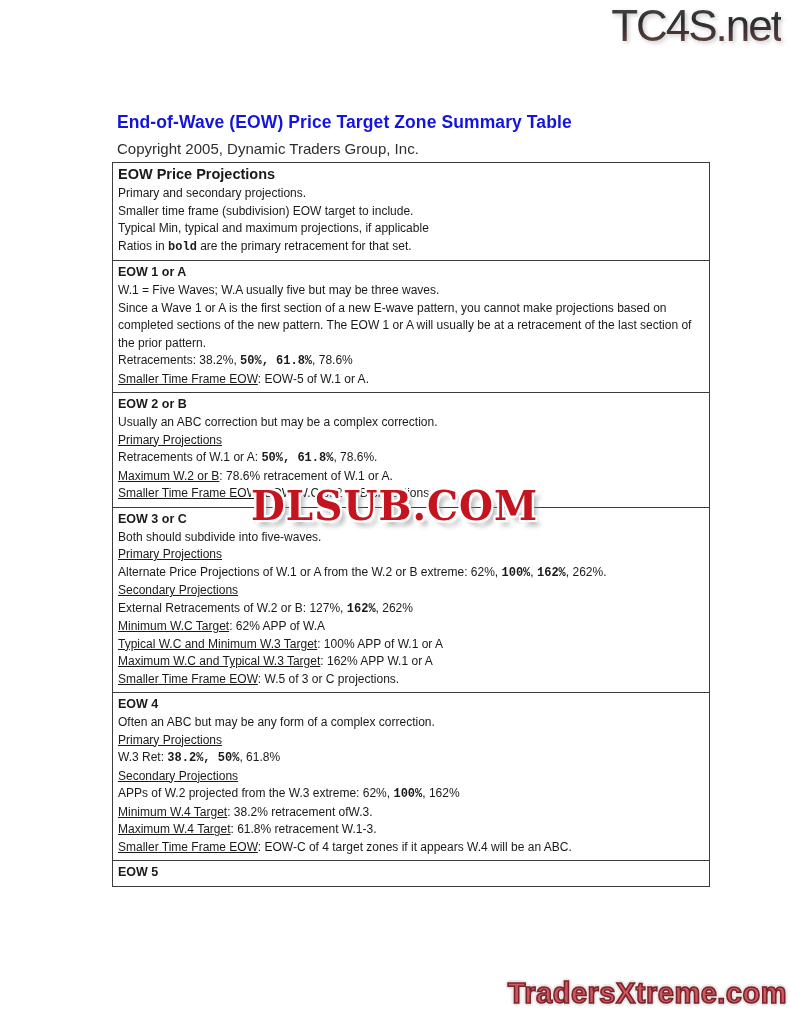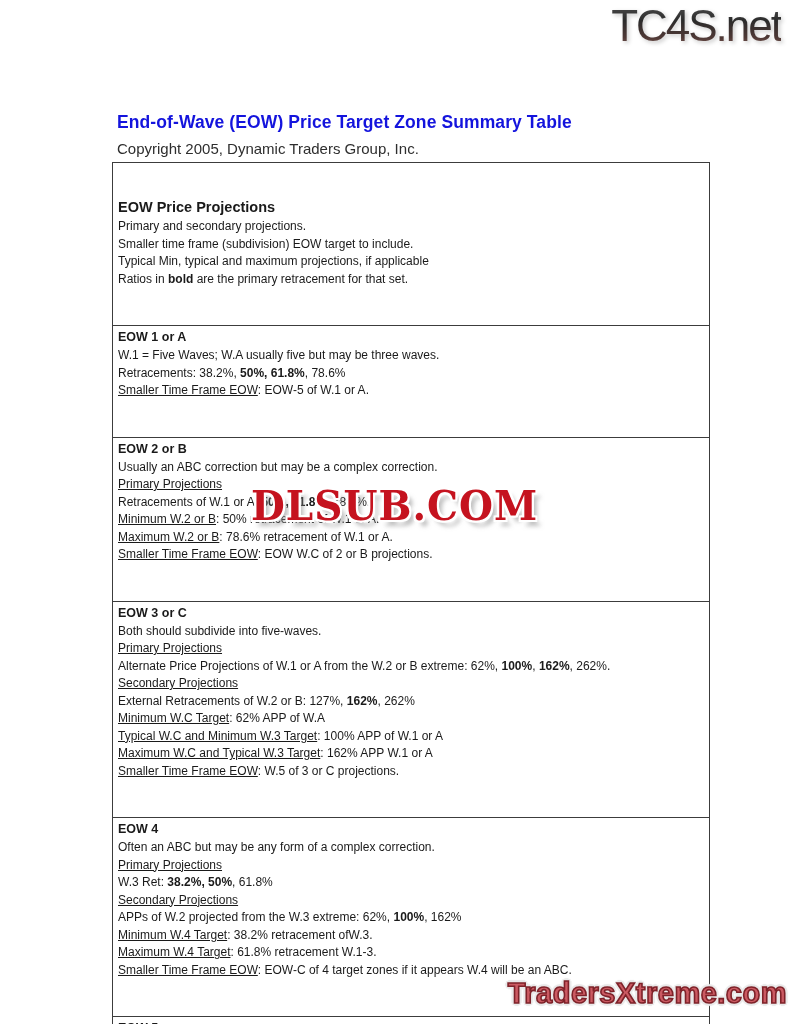--- a/index.html
+++ b/index.html
@@ -33,26 +33,26 @@
     position: absolute; left: 117px; top: 140px;
     font-size: 15px; color: #2e2e2e;
   }
 
   
   .eow-table {
     position: absolute; left: 112px; top: 162px; width: 598px;
     border: 1px solid var(--border, #3c3c3c);
     background: #fff;
   }
-  .section { padding: 1px 8px 4px 5px; border-top: 1px solid var(--border, #3c3c3c); margin-top: 33px; }
+  .section { padding: 1px 8px 4px 5px; border-top: 1px solid var(--border, #3c3c3c); }
   .section:first-child { border-top: none; }
   .sec-title { font-weight: bold; font-size: 12.5px; line-height: 20px; }
   .section.first .sec-title { font-size: 14.5px; line-height: 21px; }
   .line { font-size: 12px; line-height: 17.5px; }
-  .line .b { font-weight: bold; }
+  .line .b { font-weight: bold; font-family: Liberation Mono, monospace; }
   .line .u { text-decoration: underline; }
 
   
   .watermark {
     position: absolute; left: 251px; top: 482px;
     font-family: "DejaVu Serif", serif;
     font-size: 39px; font-weight: bold; letter-spacing: 1px;
     color: var(--watermark-red, #c5131f);
     text-shadow:
       -2px 0 0 #fff, 2px 0 0 #fff, 0 -2px 0 #fff, 0 2px 0 #fff,
@@ -86,29 +86,29 @@
     <div class="section first">
       <div class="sec-title">EOW Price Projections</div>
       <div class="line"><span>Primary and secondary projections.</span></div>
       <div class="line"><span>Smaller time frame (subdivision) EOW target to include.</span></div>
       <div class="line"><span>Typical Min, typical and maximum projections, if applicable</span></div>
       <div class="line"><span>Ratios in </span><span class="b">bold</span><span> are the primary retracement for that set.</span></div>
     </div>
     <div class="section">
       <div class="sec-title">EOW 1 or A</div>
       <div class="line"><span>W.1 = Five Waves; W.A usually five but may be three waves.</span></div>
+      <div class="line"><span>Since a Wave 1 or A is the first section of a new E-wave pattern, you cannot make projections based on completed sections of the new pattern. The EOW 1 or A will usually be at a retracement of the last section of the prior pattern.</span></div>
       <div class="line"><span>Retracements: 38.2%, </span><span class="b">50%, 61.8%</span><span>, 78.6%</span></div>
       <div class="line"><span class="u">Smaller Time Frame EOW</span><span>: EOW-5 of W.1 or A.</span></div>
     </div>
     <div class="section">
       <div class="sec-title">EOW 2 or B</div>
       <div class="line"><span>Usually an ABC correction but may be a complex correction.</span></div>
       <div class="line"><span class="u">Primary Projections</span></div>
       <div class="line"><span>Retracements of W.1 or A: </span><span class="b">50%, 61.8%</span><span>, 78.6%.</span></div>
-      <div class="line"><span class="u">Minimum W.2 or B</span><span>: 50% retracement of W.1 or A.</span></div>
       <div class="line"><span class="u">Maximum W.2 or B</span><span>: 78.6% retracement of W.1 or A.</span></div>
       <div class="line"><span class="u">Smaller Time Frame EOW</span><span>: EOW W.C of 2 or B projections.</span></div>
     </div>
     <div class="section">
       <div class="sec-title">EOW 3 or C</div>
       <div class="line"><span>Both should subdivide into five-waves.</span></div>
       <div class="line"><span class="u">Primary Projections</span></div>
       <div class="line"><span>Alternate Price Projections of W.1 or A from the W.2 or B extreme: 62%, </span><span class="b">100%</span><span>, </span><span class="b">162%</span><span>, 262%.</span></div>
       <div class="line"><span class="u">Secondary Projections</span></div>
       <div class="line"><span>External Retracements of W.2 or B: 127%, </span><span class="b">162%</span><span>, 262%</span></div>

